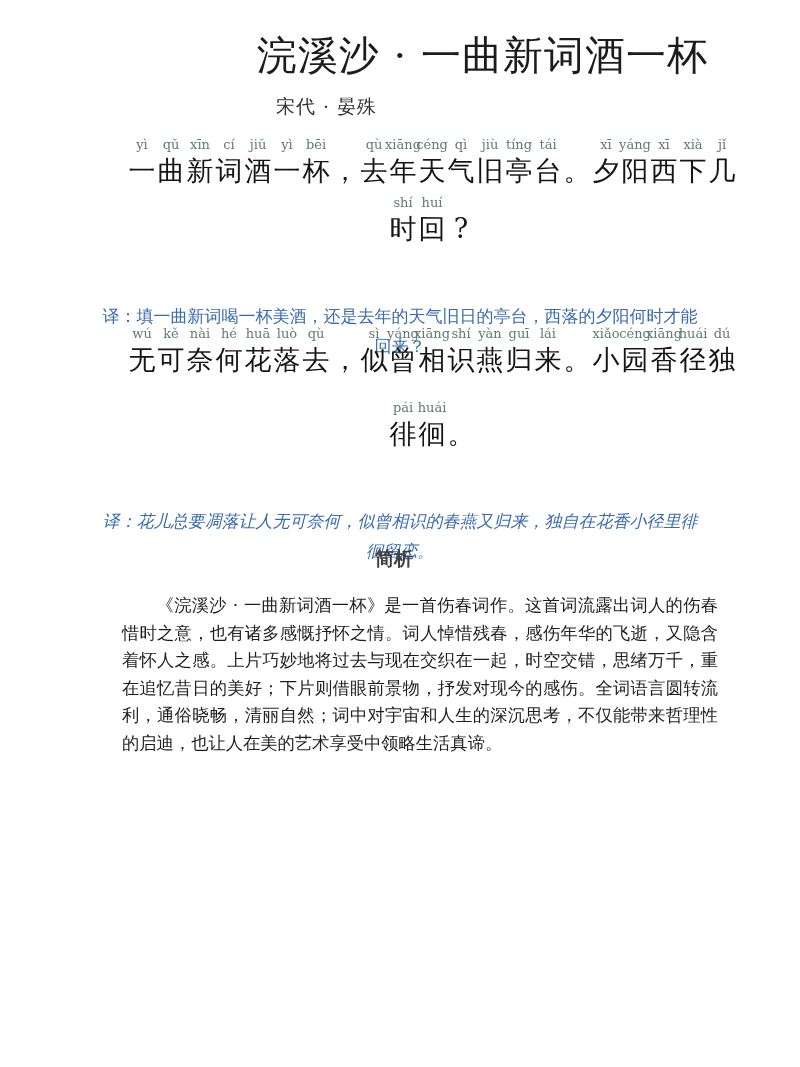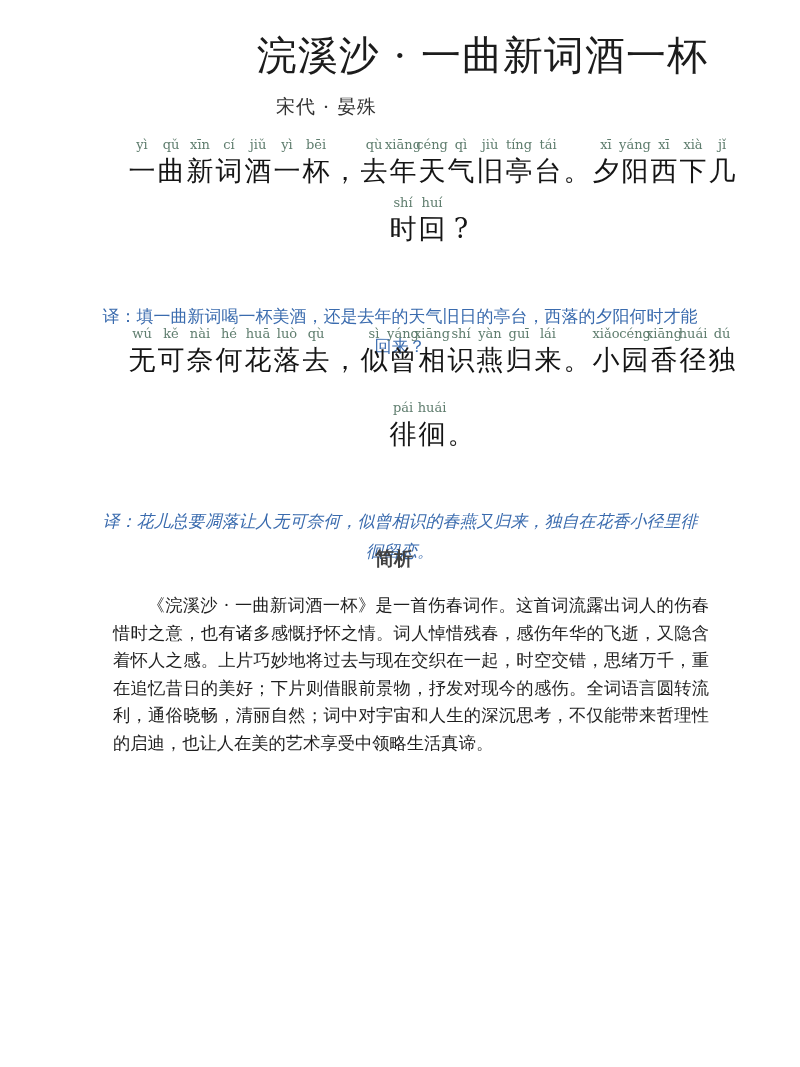--- a/index.html
+++ b/index.html
@@ -35,21 +35,21 @@
   }
   .trans {
     position: absolute; left: 100px; width: 600px; text-align: center;
     font-size: 17px; line-height: 30px; color: #3a6bae; margin-top: 39px;
   }
   .section-title {
     position: absolute; top: 546px; left: 0; width: 788px; text-align: center;
     font-size: 19px; color: #404040; font-weight: bold;
   }
   .analysis {
-    position: absolute; top: 592px; left: 113px; width: 596px;
+    position: absolute; top: 592px; left: 122px; width: 596px;
     font-size: 17.3px; line-height: 27.5px; color: #1e1e1e;
     text-indent: 2em; text-align: justify;
   }
 </style>
 </head>
 <body>
 
 <div class="page">
   <div class="title">浣溪沙 · 一曲新词酒一杯</div>
   <div class="author">宋代 · 晏殊</div>

